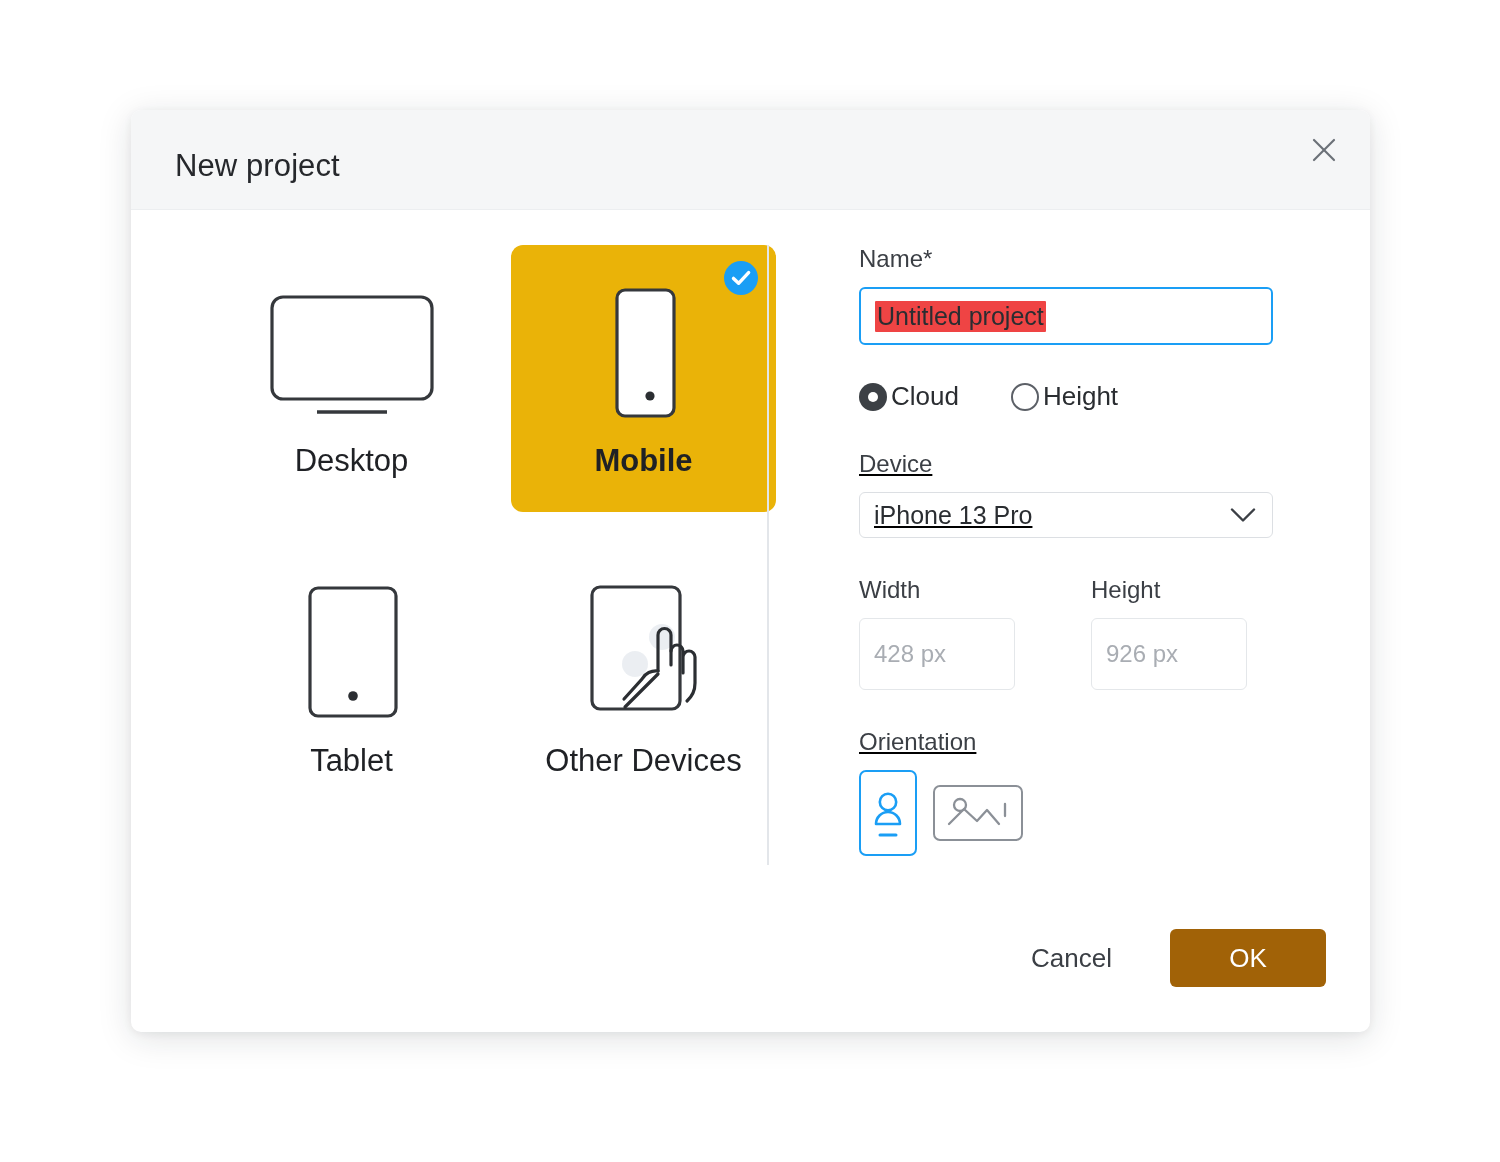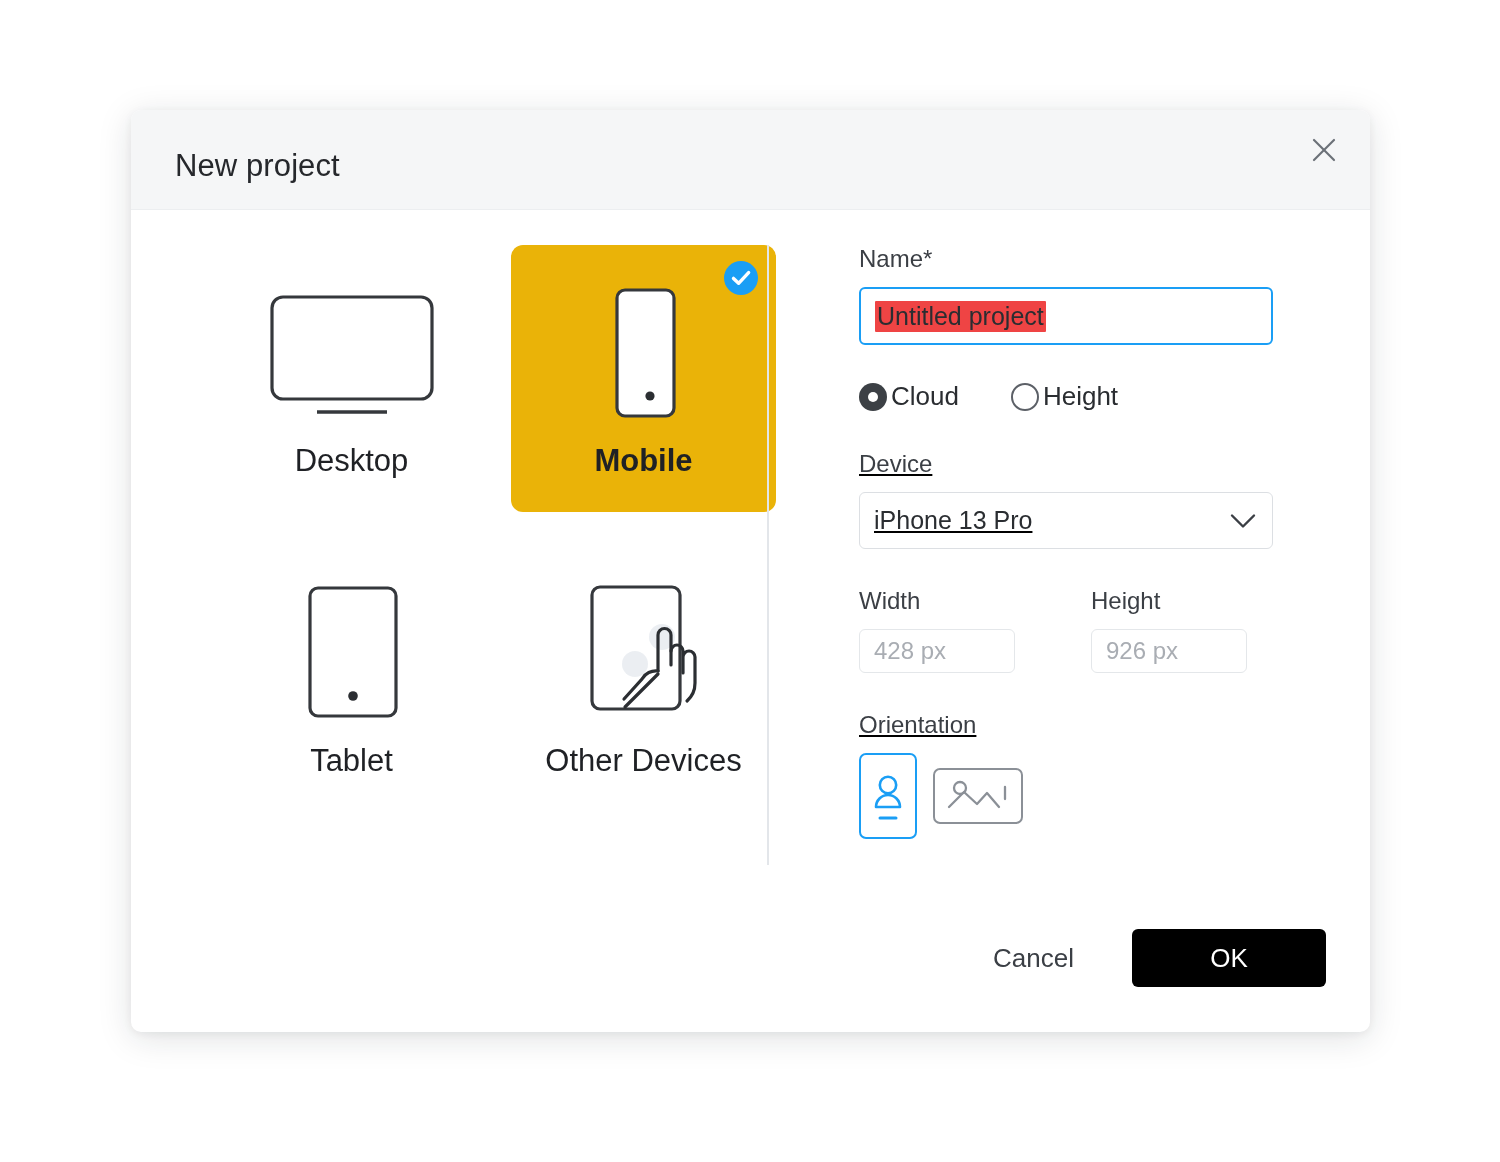--- a/index.html
+++ b/index.html
@@ -193,21 +193,21 @@
     font-size: 26px;
     color: #2a2d31;
   }
 
   .block { margin-top: 38px; text-decoration: underline; }
 
   .select-box {
     box-sizing: border-box;
     position: relative;
     width: 414px;
-    height: 57px;
+    height: 46px;
     border-radius: 6px;
     border: 1.5px solid #dcdfe3;
     background: #fff;
     display: flex;
     align-items: center;
     padding: 0 14px;
     font-size: 25px;
     color: #2a2d31;
     cursor: pointer;
   }
@@ -219,21 +219,21 @@
   }
 
   .dim-row {
     display: flex;
     gap: 76px;
     margin-top: 38px;
   }
   .dim-input {
     box-sizing: border-box;
     width: 156px;
-    height: 44px;
+    height: 72px;
     border-radius: 6px;
     border: 1.5px solid #e4e7ea;
     background: #fff;
     display: flex;
     align-items: center;
     padding: 0 14px;
     font-size: 24px;
     color: #a9adb3;
   }
 
@@ -274,23 +274,23 @@
   .btn-cancel {
     font-size: 26px;
     color: #3b3f45;
     background: transparent;
     border: 0;
     cursor: pointer;
     font-family: inherit;
     padding: 8px 4px;
   }
   .btn-ok {
-    width: 194px;
+    width: 156px;
     height: 58px;
-    background: #000000;
+    background: #a16207;
     color: #ffffff;
     font-size: 26px;
     border: 0;
     border-radius: 6px;
     cursor: pointer;
     font-family: inherit;
   }
 </style>
 </head>
 <body>

